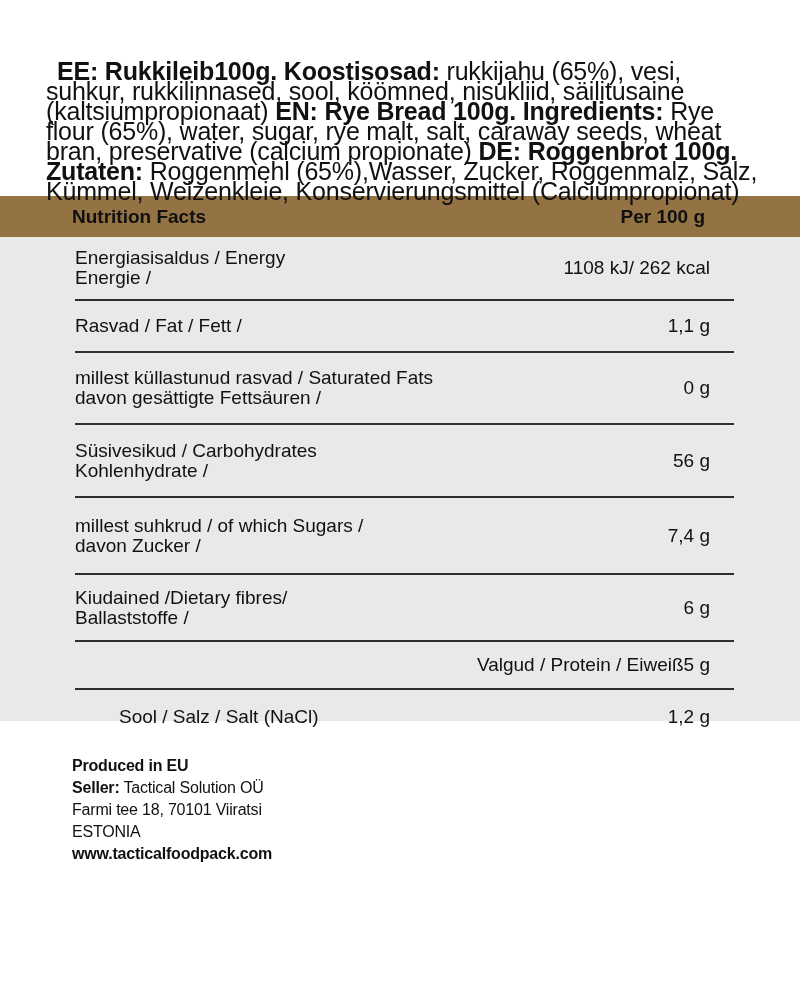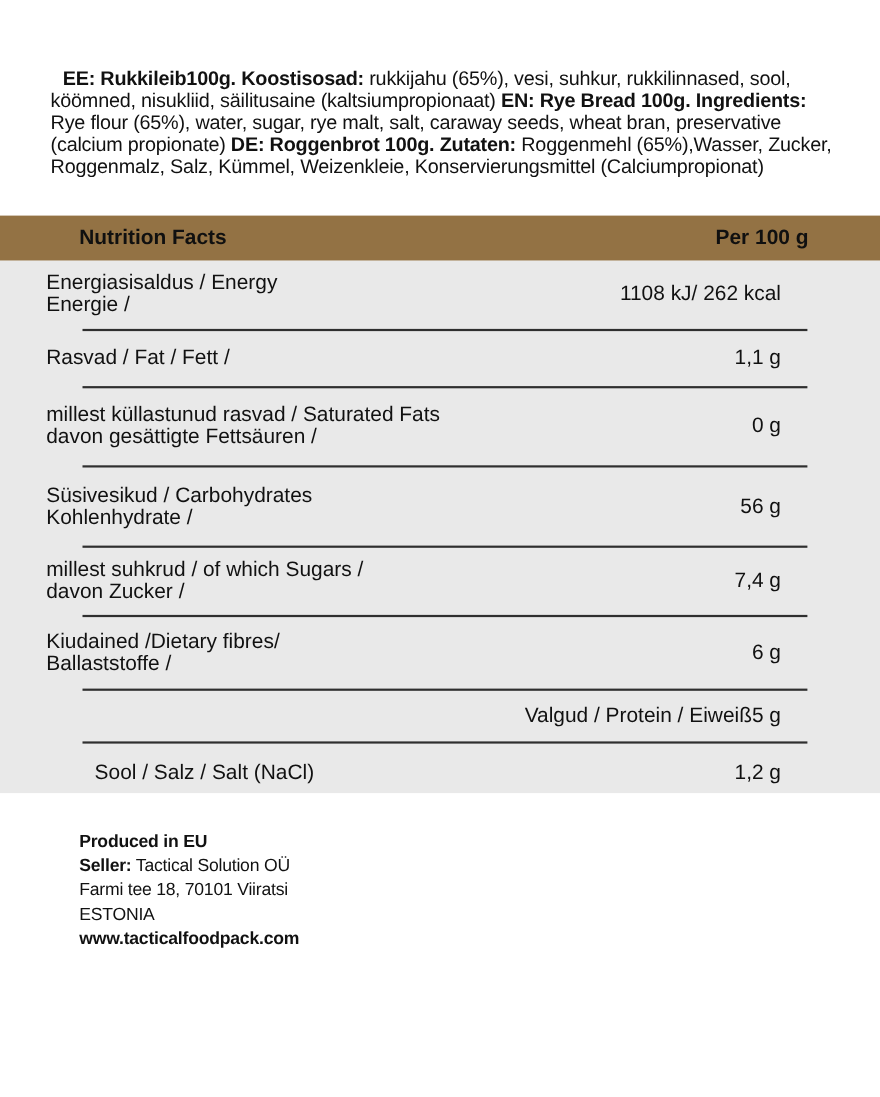--- a/index.html
+++ b/index.html
@@ -9,70 +9,70 @@
     color: #111111;
     font-family: "Liberation Sans", sans-serif;
     position: relative;
     overflow: hidden;
   }
 
   
   .ingredients {
     margin: 61px 42px 0 46px;
     height: 120px;
-    font-size: 18px;
+    font-size: 25px;
     line-height: 20px;
     letter-spacing: -0.2px;
     text-indent: 11px;
     text-align: left;
   }
   .ingredients .b { font-weight: bold; }
 
   
   .bar {
     margin-top: 15px;
     height: 41px;
     background: #937244;
     display: flex;
     align-items: center;
     justify-content: space-between;
-    padding: 0 65px 0 72px;
+    padding: 0 95px 0 72px;
     box-sizing: border-box;
   }
   .bar .bar-title, .bar .bar-serving {
     font-size: 19px;
     font-weight: bold;
     color: #101010;
   }
 
   
   .panel {
     background: #e9e9e9;
     height: 484px;
     box-sizing: border-box;
   }
   .row {
     display: flex;
     justify-content: space-between;
     align-items: center;
-    padding: 0 90px 0 42px;
+    padding: 0 90px 0 75px;
     box-sizing: border-box;
   }
   .row .label { font-size: 19px; line-height: 20px; }
   .row .value { font-size: 19px; white-space: nowrap; text-align: right; }
   .rule {
     height: 2px;
     background: #2f2f2f;
     margin: 0 66px 0 75px;
   }
   .r1 { height: 62px; }
   .r2 { height: 50px; gap: 20px; }
   .r3 { height: 70px; }
   .r4 { height: 71px; }
-  .r5 { height: 61px; }
+  .r5 { height: 75px; }
   .r6 { height: 65px; }
   .r7 { height: 46px; justify-content: flex-end; }
   .r8 { height: 53px; margin-left: 44px; }
 
   
   .footer {
     margin: 34px 40px 12px 72px;
     font-size: 16px;
     line-height: 22px;
     letter-spacing: -0.2px;

